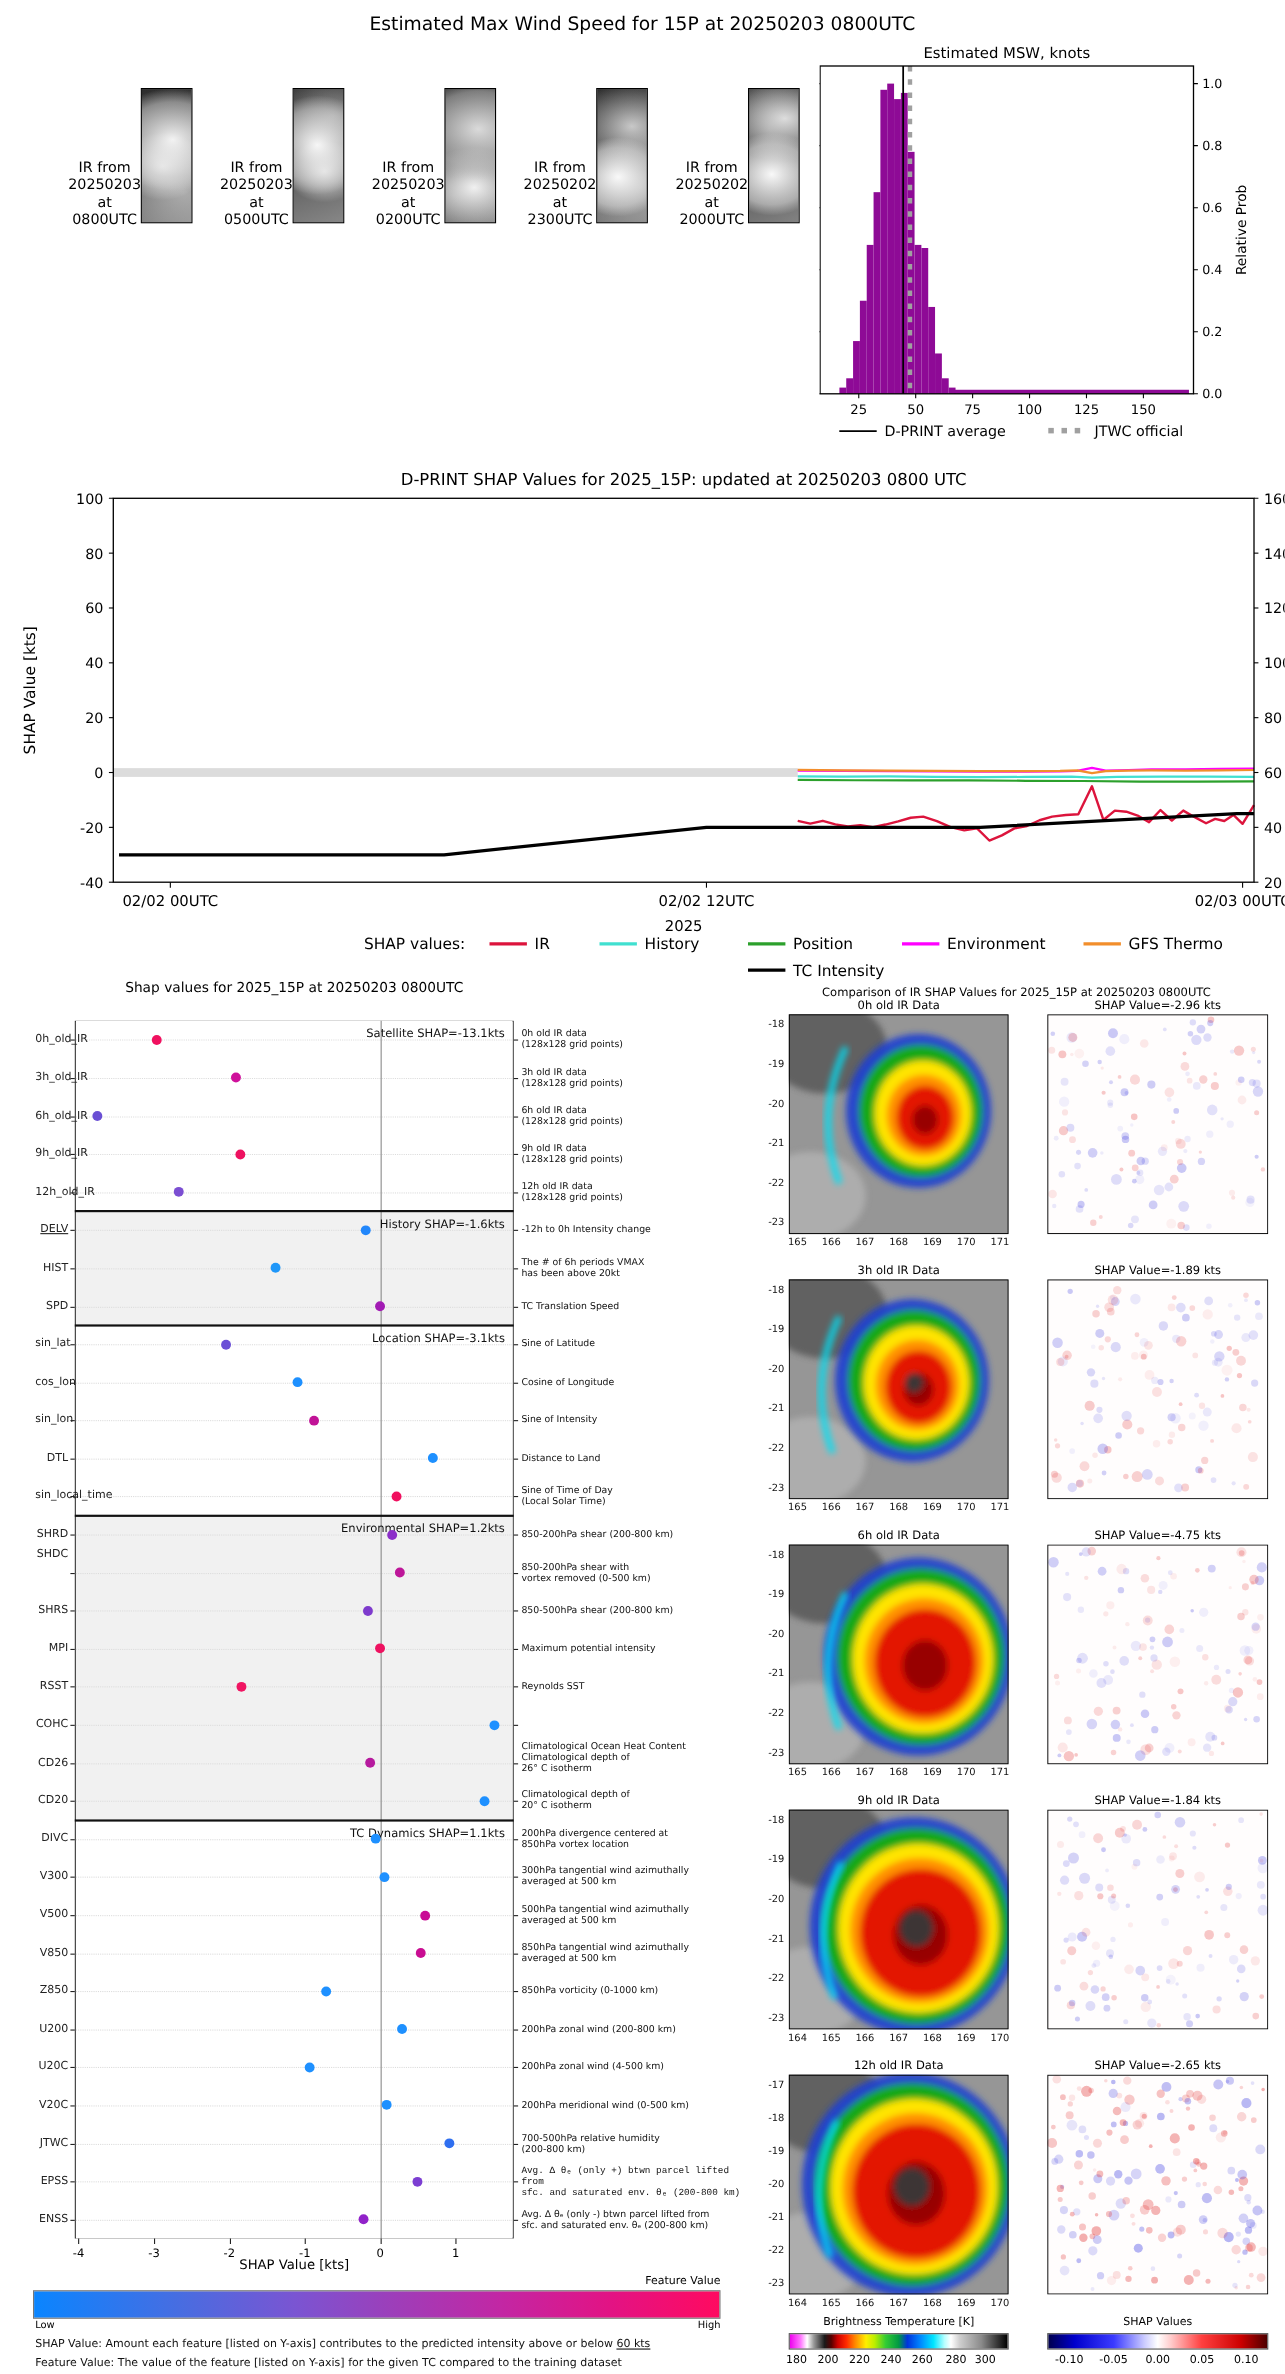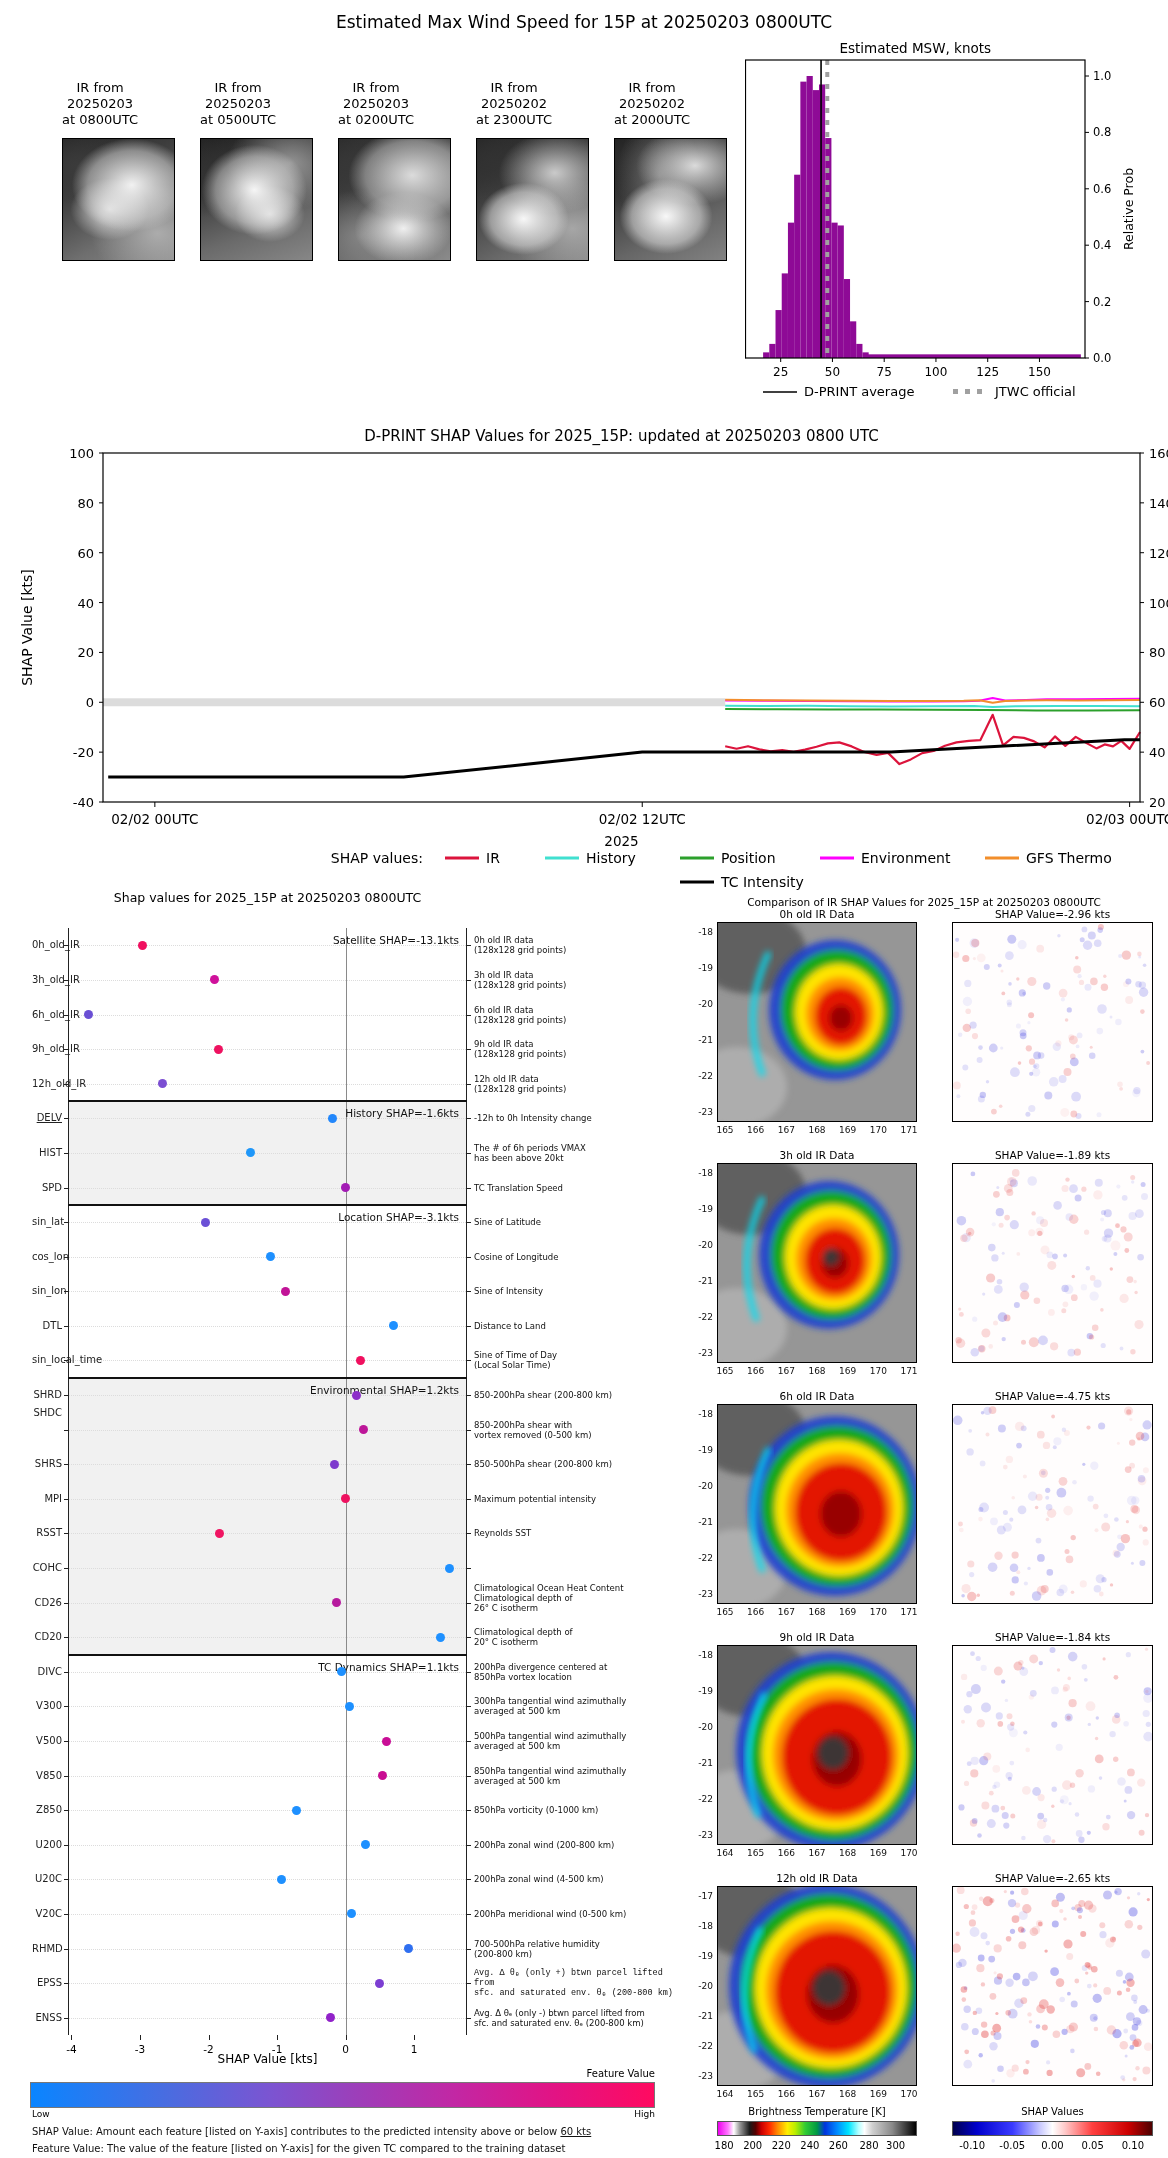--- a/index.html
+++ b/index.html
@@ -3,21 +3,21 @@
 <meta charset="utf-8">
 <style>
   html,body{margin:0;padding:0;}
   body{
     width:1168px;height:2158px;position:relative;background:#fff;overflow:hidden;
     font-family:"DejaVu Sans","Liberation Sans",sans-serif;color:#000;
   }
   .abs{position:absolute;}
   #top-title{top:12px;left:0;width:1168px;text-align:center;font-size:17px;}
   #ir-strip{top:80px;left:62px;width:680px;display:flex;gap:25px;}
-  .ir-col{width:113px;display:flex;flex-direction:column;align-items:flex-start;}
+  .ir-col{width:113px;display:flex;flex-direction:row;align-items:flex-end;}
   .ir-lab{font-size:13px;line-height:16px;text-align:center;height:48px;margin-bottom:10px;white-space:pre-line;}
   .ir-img{width:113px;height:123px;border:1px solid #000;box-sizing:border-box;}
   #hist-wrap{top:40px;left:745px;}
   #timeline-wrap{top:425px;left:0;}
   #dotplot{top:890px;left:30px;width:650px;height:1268px;}
   #dp-title{top:0;left:38px;width:399px;text-align:center;font-size:12.5px;}
   #dp-box{left:38px;top:38px;width:399px;height:1107px;border:1.2px solid #222;box-sizing:border-box;}
   .dp-row-label{font-size:10px;color:#222;text-align:right;width:30px;left:2px;}
   .dp-desc{font-size:8.5px;line-height:10px;color:#111;left:444px;width:205px;white-space:pre-line;transform:translateY(-50%);}
   .dp-guide{border-top:1px dotted #dcdcdc;height:0;}
@@ -420,21 +420,21 @@
     <div class="abs dp-guide" style="left:39px;top:989.3px;width:397px;z-index:1;"></div>
     <div class="abs" style="left:437px;top:989.3px;width:4px;height:1px;background:#222;z-index:4;"></div>
     <div class="abs dp-desc" style="top:989.3px;z-index:4;">200hPa zonal wind (4-500 km)</div>
     <div class="abs dp-dot" style="left:247.4px;top:984.8px;background:#1e90ff;z-index:5;"></div>
     <div class="abs dp-row-label" style="top:1017.9px;z-index:4;">V20C</div>
     <div class="abs" style="left:34px;top:1023.9px;width:4px;height:1px;background:#222;z-index:4;"></div>
     <div class="abs dp-guide" style="left:39px;top:1023.9px;width:397px;z-index:1;"></div>
     <div class="abs" style="left:437px;top:1023.9px;width:4px;height:1px;background:#222;z-index:4;"></div>
     <div class="abs dp-desc" style="top:1023.9px;z-index:4;">200hPa meridional wind (0-500 km)</div>
     <div class="abs dp-dot" style="left:317.3px;top:1019.4px;background:#1e90ff;z-index:5;"></div>
-    <div class="abs dp-row-label" style="top:1052.5px;z-index:4;">RHMD</div>
+    <div class="abs dp-row-label" style="top:1052.5px;z-index:4;">JTWC</div>
     <div class="abs" style="left:34px;top:1058.5px;width:4px;height:1px;background:#222;z-index:4;"></div>
     <div class="abs dp-guide" style="left:39px;top:1058.5px;width:397px;z-index:1;"></div>
     <div class="abs" style="left:437px;top:1058.5px;width:4px;height:1px;background:#222;z-index:4;"></div>
     <div class="abs dp-desc" style="top:1058.5px;z-index:4;">700-500hPa relative humidity
 (200-800 km)</div>
     <div class="abs dp-dot" style="left:373.5px;top:1054.0px;background:#2f6ff0;z-index:5;"></div>
     <div class="abs dp-row-label" style="top:1087.1px;z-index:4;">EPSS</div>
     <div class="abs" style="left:34px;top:1093.1px;width:4px;height:1px;background:#222;z-index:4;"></div>
     <div class="abs dp-guide" style="left:39px;top:1093.1px;width:397px;z-index:1;"></div>
     <div class="abs" style="left:437px;top:1093.1px;width:4px;height:1px;background:#222;z-index:4;"></div>

